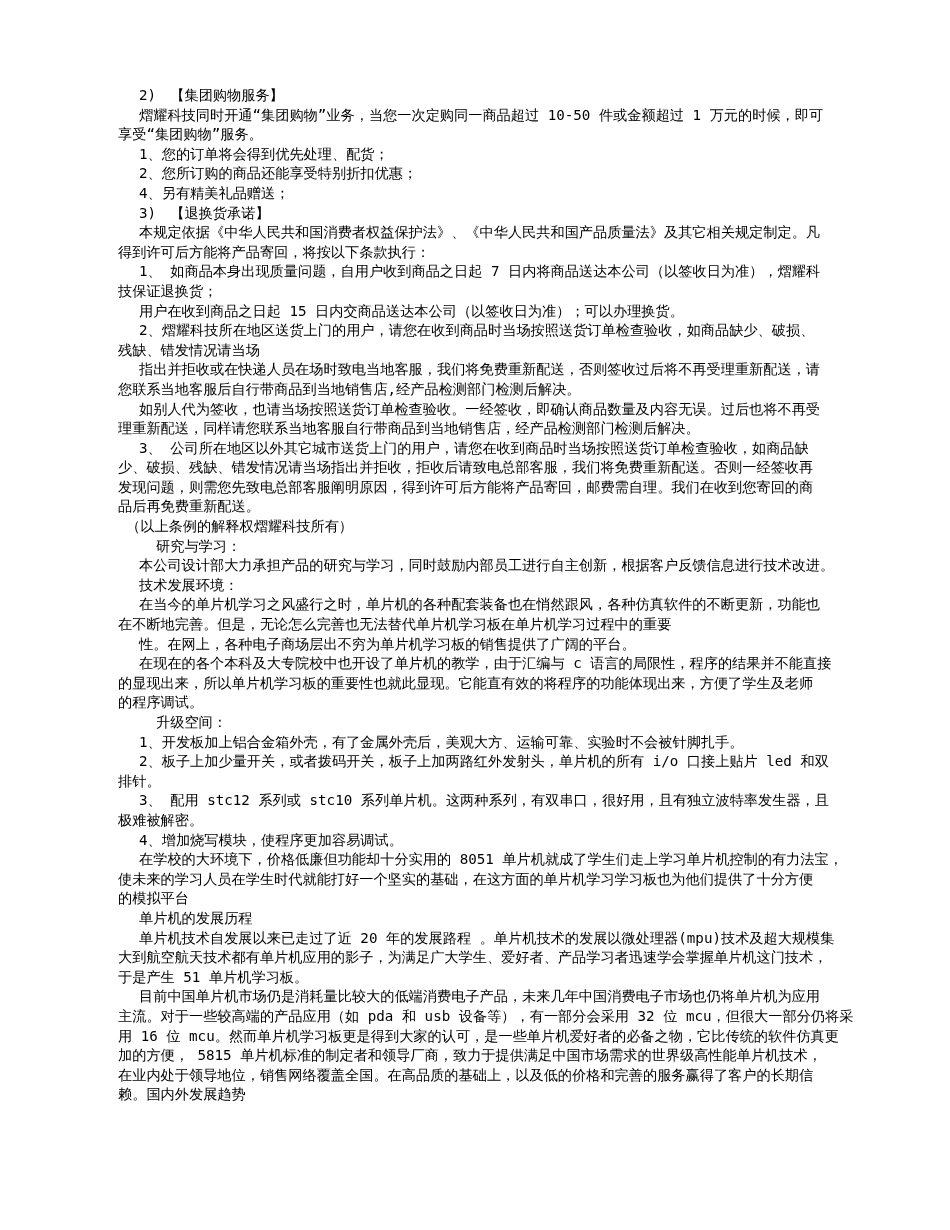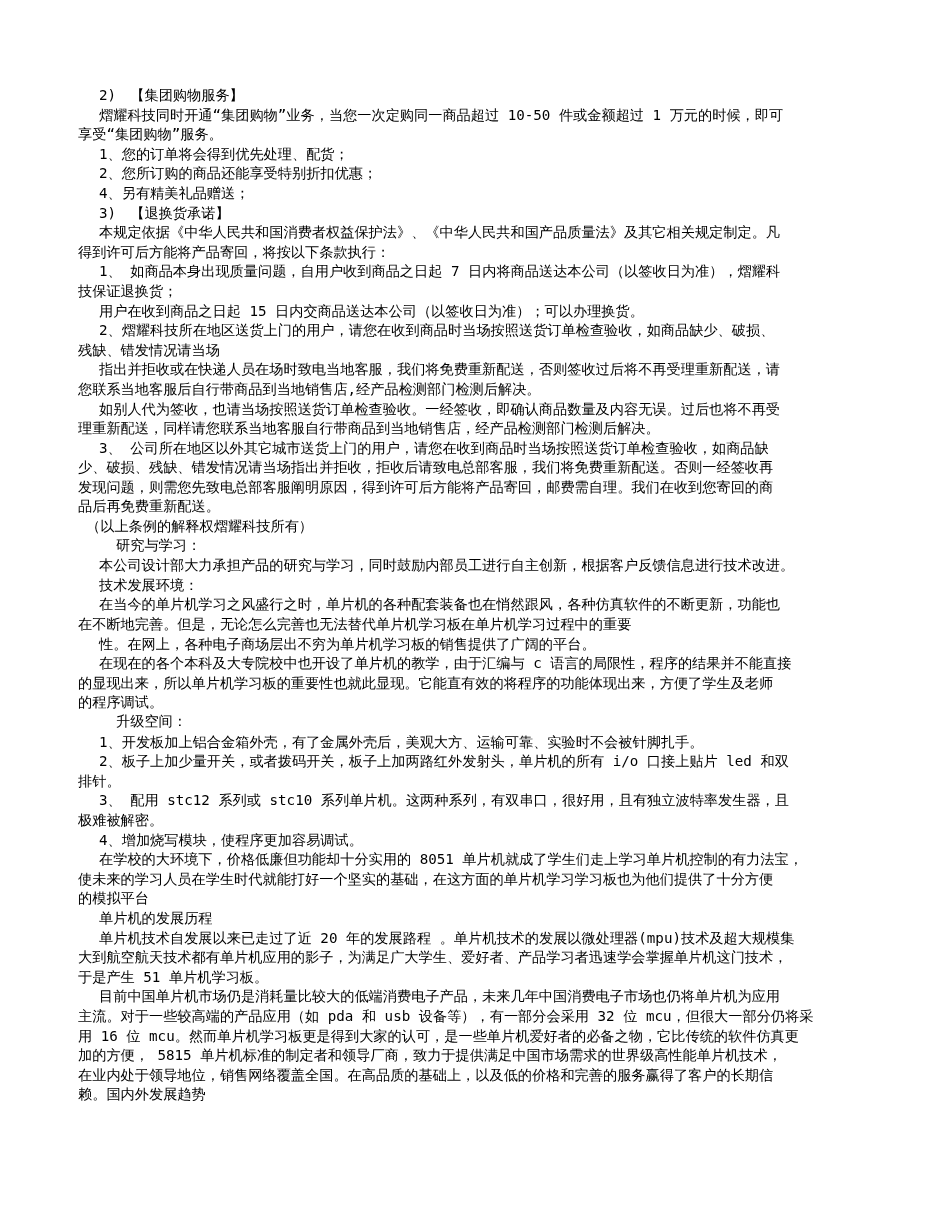--- a/index.html
+++ b/index.html
@@ -21,25 +21,26 @@
     top: 86px;
     left: 78px;
     right: 30px;
   }
   .line {
     font-size: 14.2px;
     line-height: 19.6px;
     letter-spacing: 0px;
     white-space: pre;
     color: #000000;
+    margin-left: 40px;
   }
   
   .ind-l { padding-left: 0; }      
   .ind-p { padding-left: 21px; }   
-  .ind-d { padding-left: 38px; font-family: Liberation Mono, monospace; }   
+  .ind-d { padding-left: 38px; }   
   .ind-h { padding-left: 8px; }    
 </style>
 </head>
 <body>
 
 <div class="page">
   <div class="doc-body">
       <div class="line ind-p">2)　【集团购物服务】</div>
       <div class="line ind-p">熠耀科技同时开通“集团购物”业务，当您一次定购同一商品超过 10-50 件或金额超过 1 万元的时候，即可</div>
       <div class="line ind-l">享受“集团购物”服务。</div>

